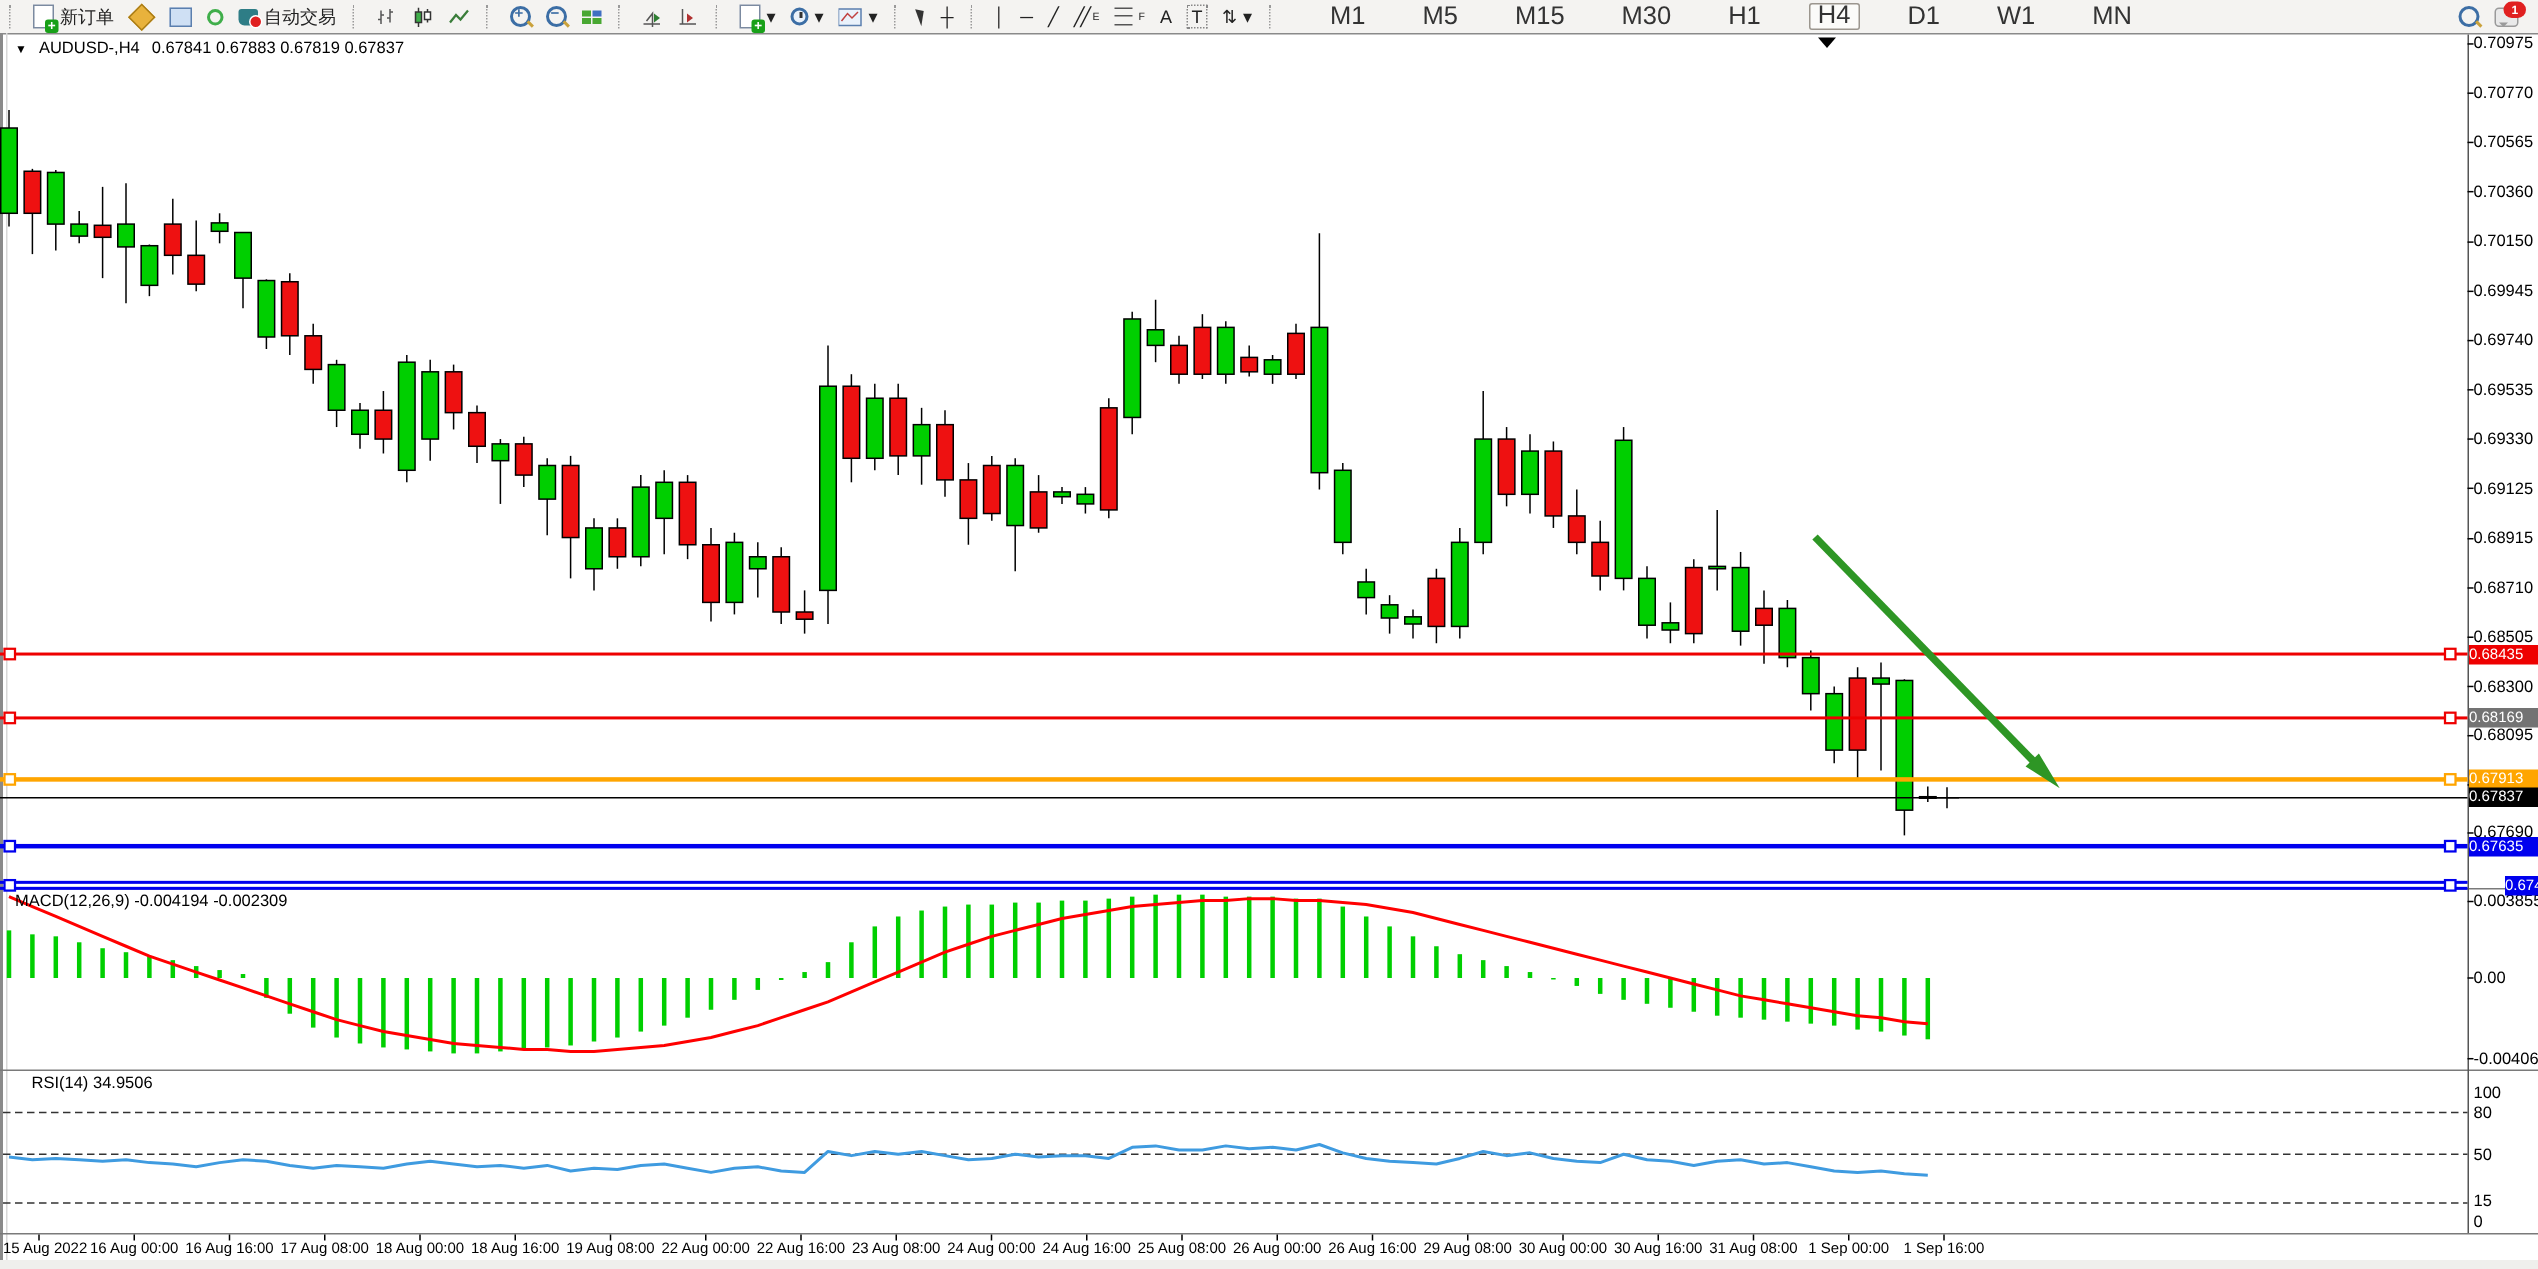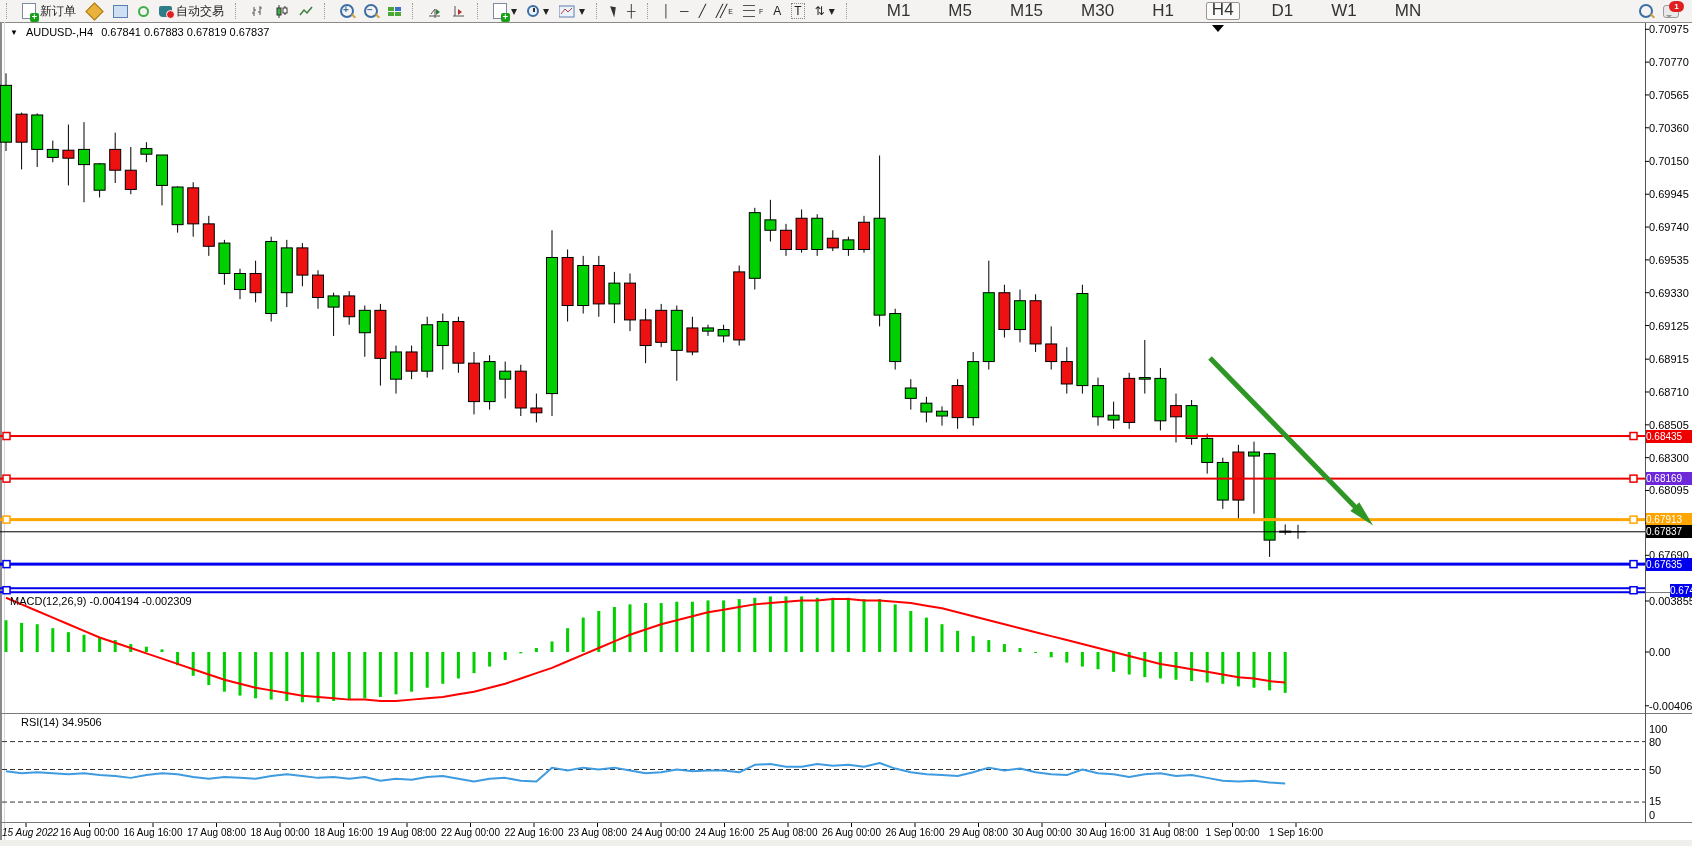--- a/index.html
+++ b/index.html
@@ -568,34 +568,34 @@
         <div class="axis-label" style="top: 264.711px;">0.69330</div>
         <div class="axis-label" style="top: 297.537px;">0.69125</div>
         <div class="axis-label" style="top: 331.164px;">0.68915</div>
         <div class="axis-label" style="top: 363.99px;">0.68710</div>
         <div class="axis-label" style="top: 396.816px;">0.68505</div>
         <div class="axis-label" style="top: 429.643px;">0.68300</div>
         <div class="axis-label" style="top: 462.469px;">0.68095</div>
         <div class="axis-label" style="top: 495.295px;">0.67890</div>
         <div class="axis-label" style="top: 527.321px;">0.67690</div>
         <div class="line-tag" style="top: 407.525px; background: rgb(238, 0, 0);">0.68435</div>
-        <div class="line-tag" style="top: 450.119px; background: #6d28d9;">0.68169</div>
+        <div class="line-tag" style="top: 450.119px; background: #737373;">0.68169</div>
         <div class="line-tag" style="top: 491.112px; background: rgb(255, 165, 0);">0.67913</div>
         <div class="line-tag" style="top: 535.628px; background: rgb(0, 0, 238);">0.67635</div>
         <div class="line-tag" style="top: 561.729px; background: rgb(0, 0, 238); margin-left: 24px;">0.67472</div>
         <div class="line-tag" style="top: 503.282px; background: rgb(0, 0, 0);">0.67837</div>
         <div class="axis-label" style="top: 573.002px;">0.003855</div>
         <div class="axis-label" style="top: 624px;">0.00</div>
         <div class="axis-label" style="top: 677.802px;">-0.004067</div>
         <div class="axis-label" style="top: 701px;">100</div>
         <div class="axis-label" style="top: 713.6px;">80</div>
         <div class="axis-label" style="top: 741.5px;">50</div>
         <div class="axis-label" style="top: 773.05px;">15</div>
         <div class="axis-label" style="top: 787px;">0</div>
-        <div class="time-label" style="top: 805px; left: 2px; text-align: left; width: 80px; font-style: italic;">15 Aug 2022</div>
+        <div class="time-label" style="top: 805px; left: 2px; text-align: left; width: 80px;">15 Aug 2022</div>
         <div class="time-label" style="top: 805px; left: 44.5px;">16 Aug 00:00</div>
         <div class="time-label" style="top: 805px; left: 108px;">16 Aug 16:00</div>
         <div class="time-label" style="top: 805px; left: 171.5px;">17 Aug 08:00</div>
         <div class="time-label" style="top: 805px; left: 235px;">18 Aug 00:00</div>
         <div class="time-label" style="top: 805px; left: 298.5px;">18 Aug 16:00</div>
         <div class="time-label" style="top: 805px; left: 362px;">19 Aug 08:00</div>
         <div class="time-label" style="top: 805px; left: 425.5px;">22 Aug 00:00</div>
         <div class="time-label" style="top: 805px; left: 489px;">22 Aug 16:00</div>
         <div class="time-label" style="top: 805px; left: 552.5px;">23 Aug 08:00</div>
         <div class="time-label" style="top: 805px; left: 616px;">24 Aug 00:00</div>

